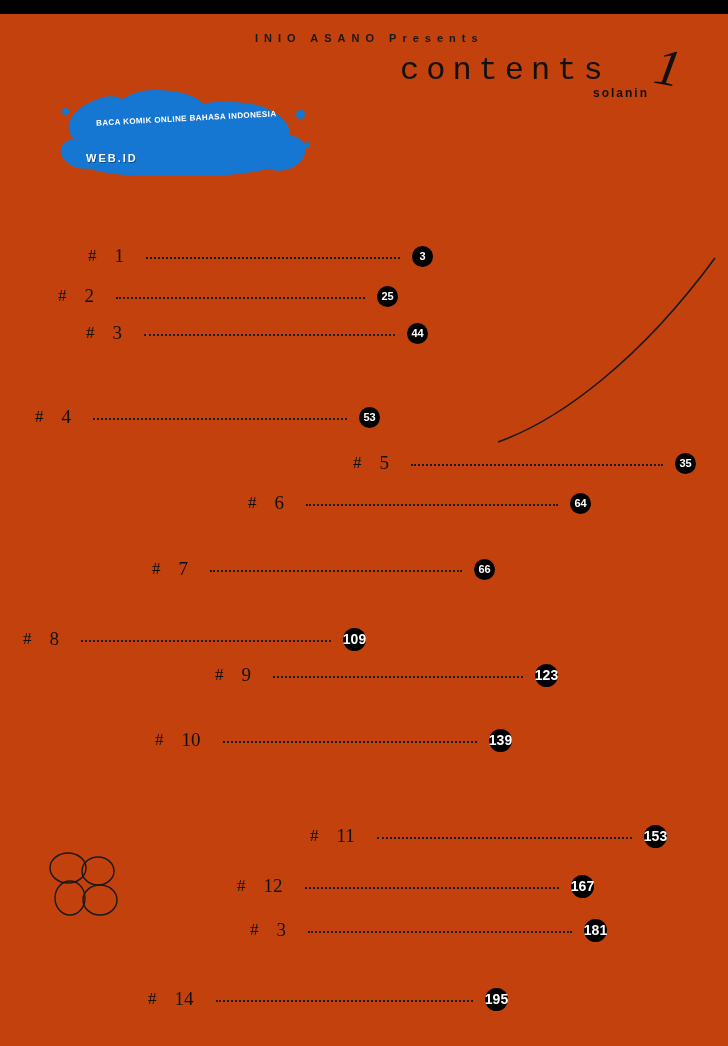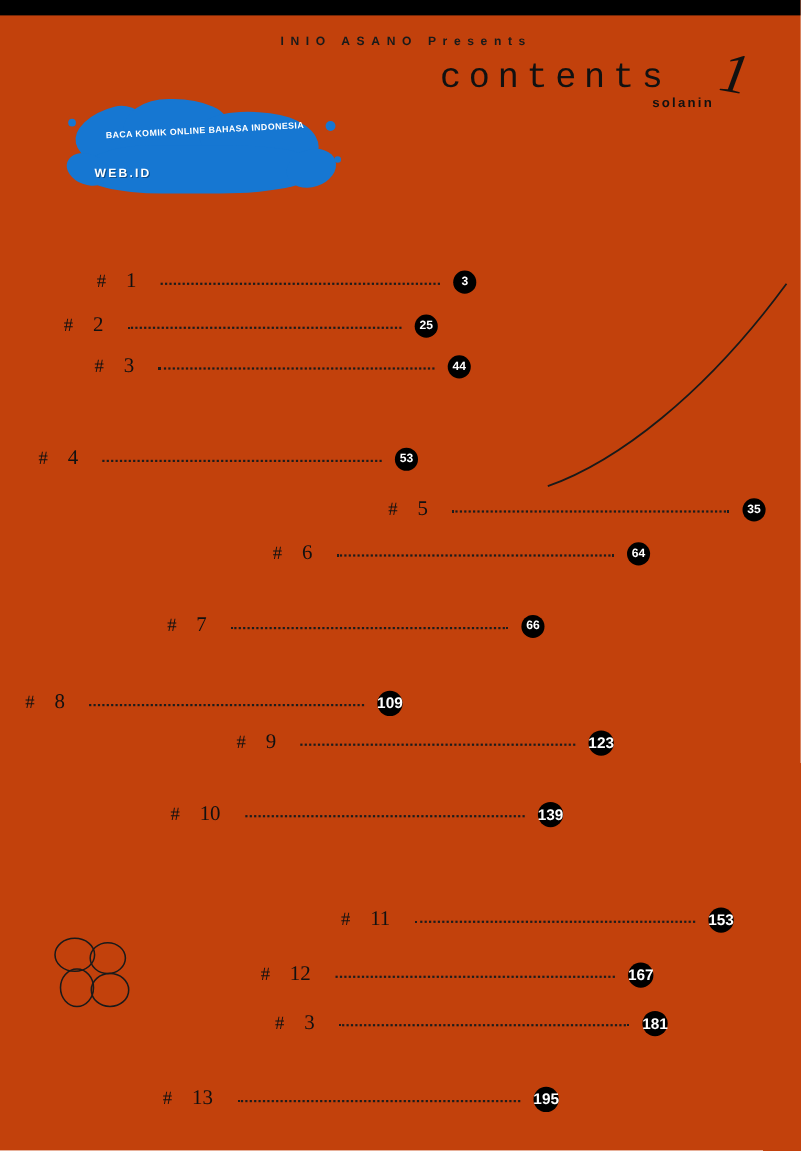--- a/index.html
+++ b/index.html
@@ -301,19 +301,19 @@
         <span class="page-badge w3">167</span>
       </div>
       <div class="entry" style="left: 250px; top: 917px; width: 357px;">
         <span class="hash">#</span>
         <span class="chap-num">3</span>
         <span class="dots"></span>
         <span class="page-badge w3">181</span>
       </div>
       <div class="entry" style="left: 148px; top: 986px; width: 360px;">
         <span class="hash">#</span>
-        <span class="chap-num">13</span>
+        <span class="chap-num">14</span>
         <span class="dots"></span>
         <span class="page-badge w3">195</span>
       </div>
     </div>
 
 </div>
 
 </body></html>

